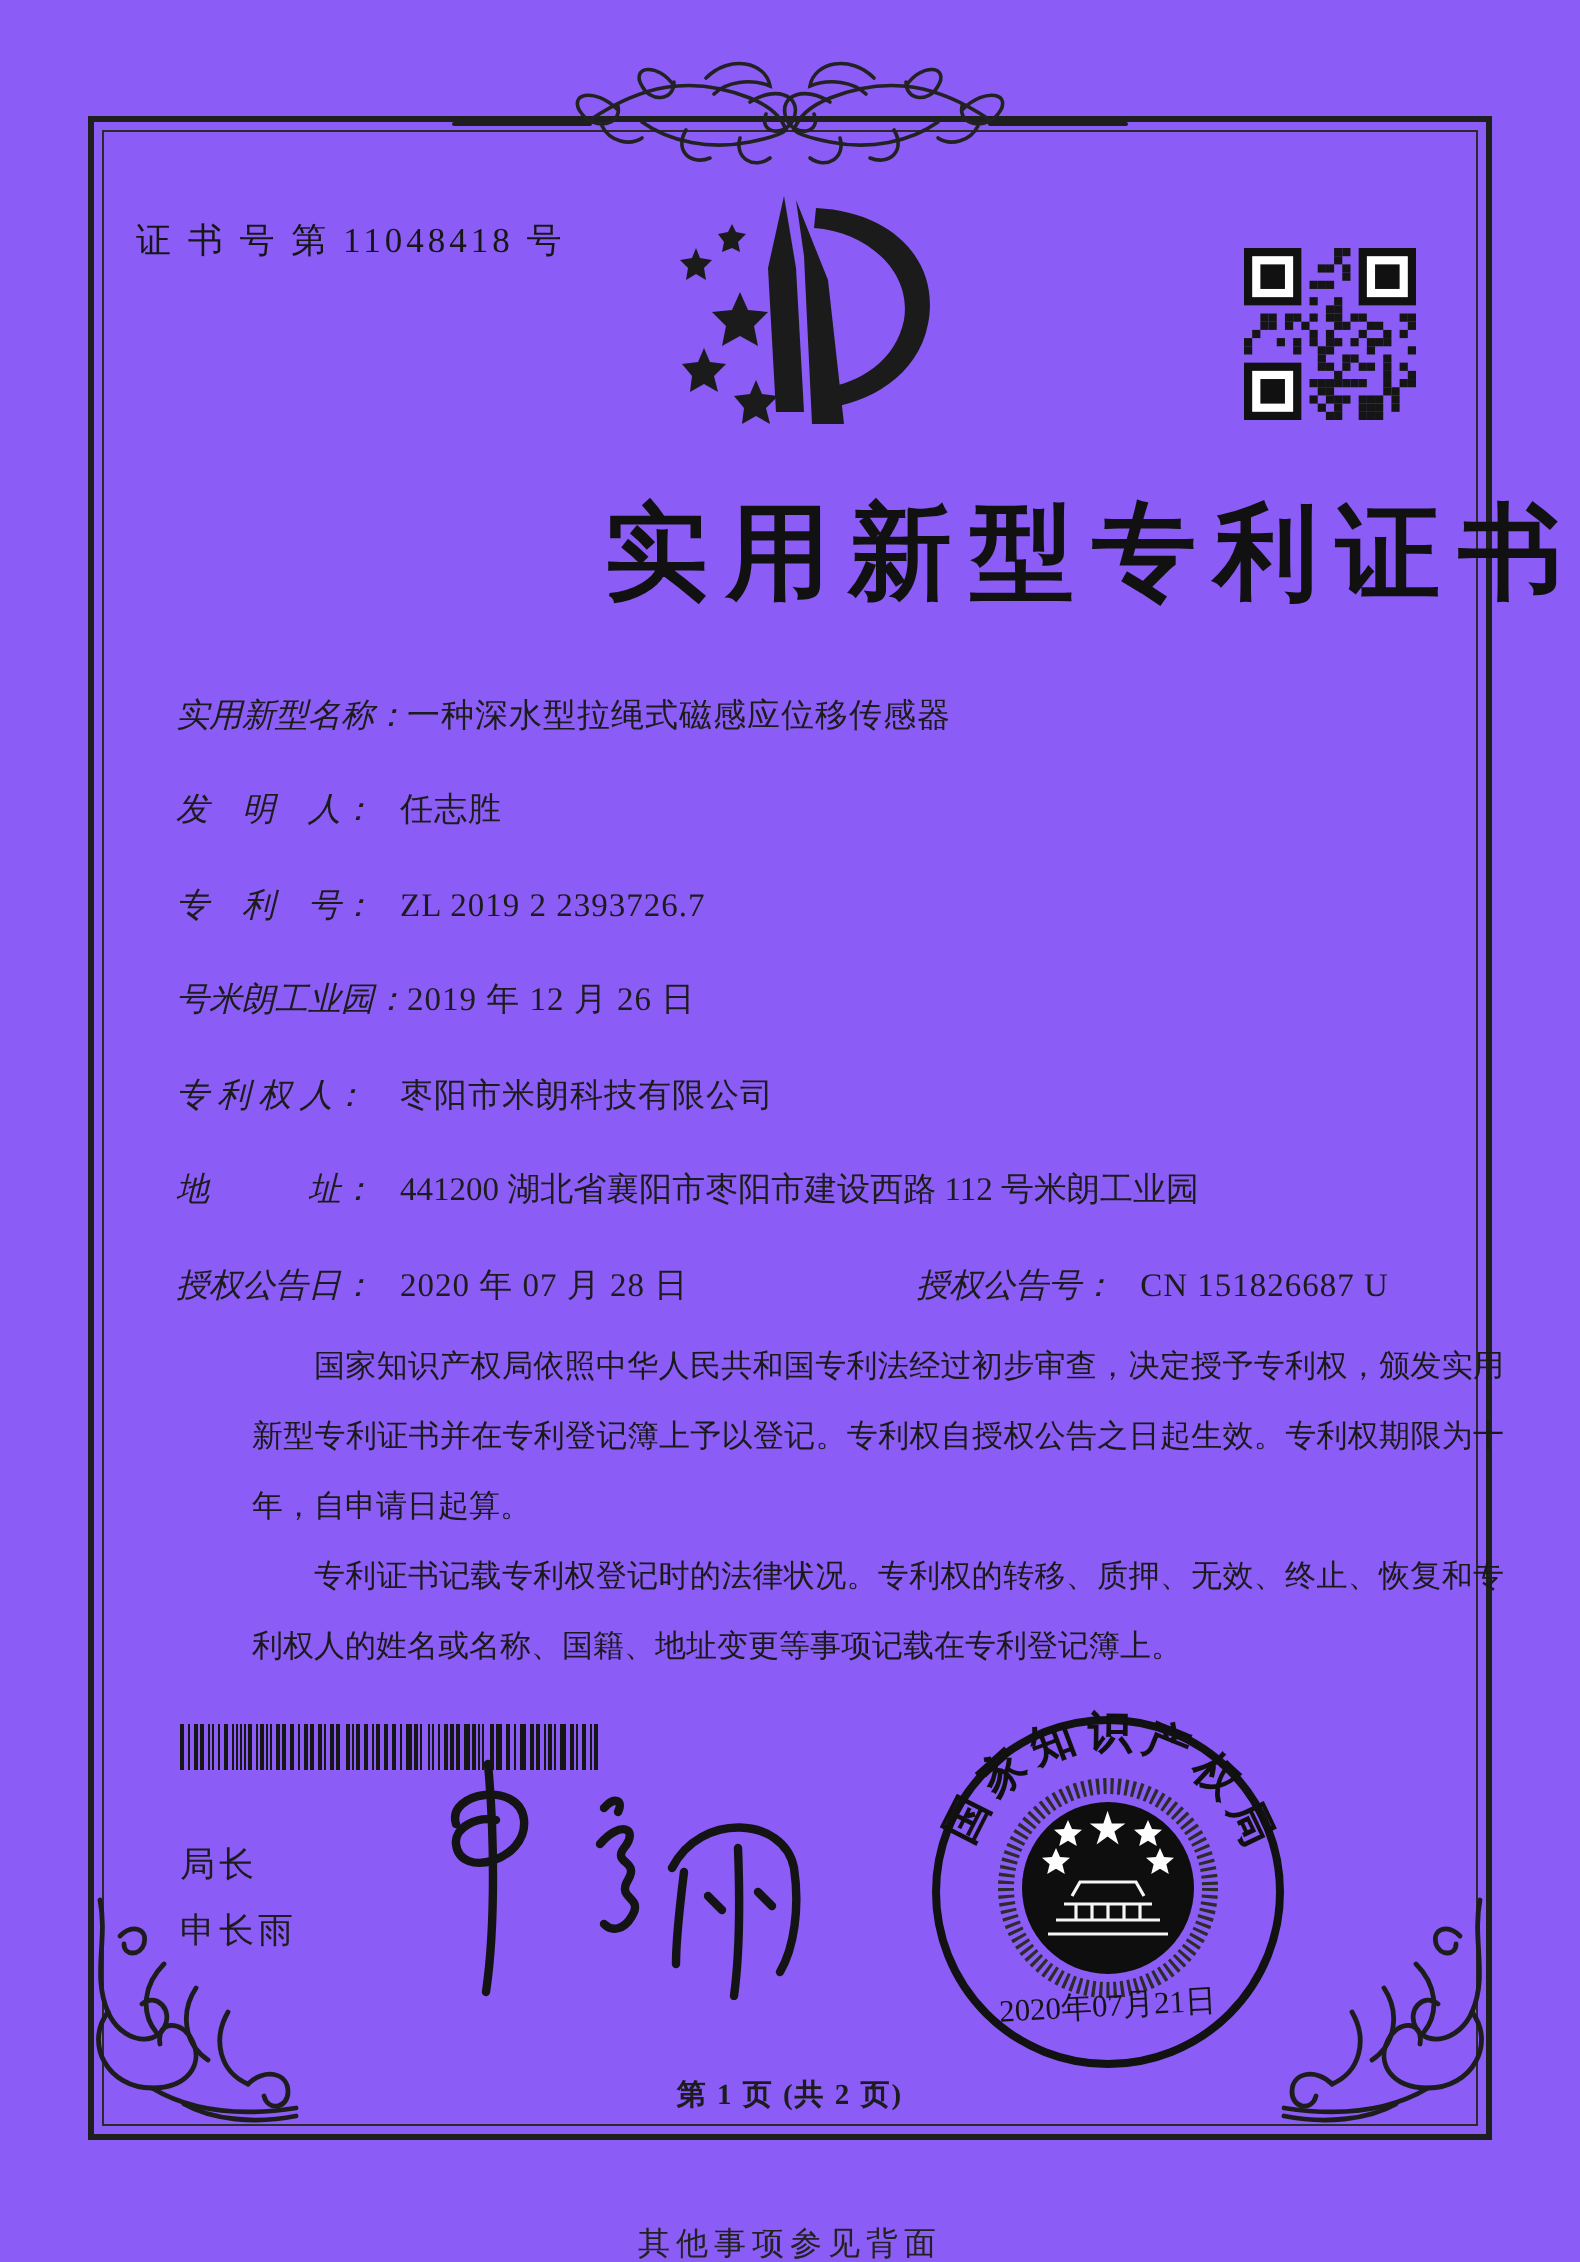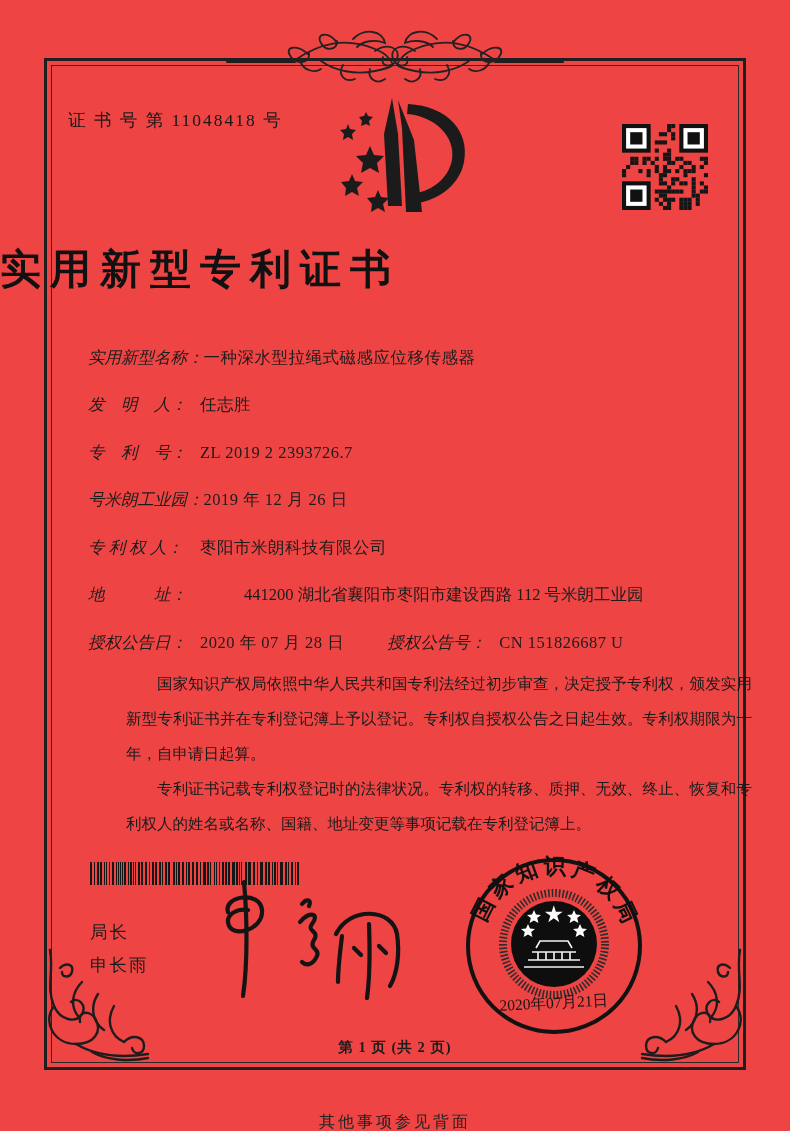--- a/index.html
+++ b/index.html
@@ -1,21 +1,21 @@
 <!DOCTYPE html>
 <html><head>
 <meta charset="utf-8">
 <style>
   * { margin:0; padding:0; box-sizing:border-box; }
   html,body { width:790px; height:1131px; }
   body {
     font-family:"Liberation Serif","DejaVu Serif",serif;
     background:#fdfdfc; color:#1c1c1c; position:relative; overflow:hidden;
   }
-  #page { position:absolute; inset:0; background:#ef4444; }
+  #page { position:absolute; inset:0; background:#8b5cf6; }
 
   
   .frame-outer {
     position:absolute; left:44px; top:58px; width:702px; height:1012px;
     border:3px solid #1f1f1f;
   }
   .frame-inner {
     position:absolute; inset:4px; border:1px solid #2a2a2a;
   }
   .ornament-top { position:absolute; left:225px; top:13px; width:340px; height:86px; }
@@ -24,31 +24,31 @@
   .flourish.br { right:36px; top:948px; transform:scaleX(-1); }
 
   
   .cert-no {
     position:absolute; left:68px; top:108px; font-size:17.5px; letter-spacing:2px;
     color:#161616;
   }
   .logo { position:absolute; left:308px; top:88px; width:176px; height:152px; }
   .qr { position:absolute; left:622px; top:124px; width:86px; height:86px; }
   .title {
-    position:absolute; left:0; top:242px; width:100%; text-align:left;
-    font-size:41px; font-weight:bold; letter-spacing:9px; color:#111;
+    position:absolute; left:0; top:242px; width:100%; text-align:right;
+    font-size:52px; font-weight:bold; letter-spacing:9px; color:#111;
   }
 
   
   .fields { position:absolute; left:88px; top:334px; width:628px; font-size:16.5px; }
   .frow { height:47.5px; display:flex; align-items:center; white-space:nowrap; }
   .frow .lab { display:inline-block; min-width:112px;font-style:italic; }
   .frow .val { letter-spacing:0.5px; }
-  .frow.addr .val { letter-spacing:0;margin-left:44px; }
-  .grant-no { margin-left:43px; }
+  .frow.addr .val { letter-spacing:0; }
+  .grant-no { margin-left:114px; }
 
   
   .body-text {
     position:absolute; left:86px; top:666px; width:626px;
     font-size:15.5px; line-height:35px; text-align:justify; color:#1a1a1a;margin-left:40px;
   }
   .body-text p { text-indent:2em; }
 
   
   .barcode { position:absolute; left:90px; top:862px; width:212px; height:23px; }

